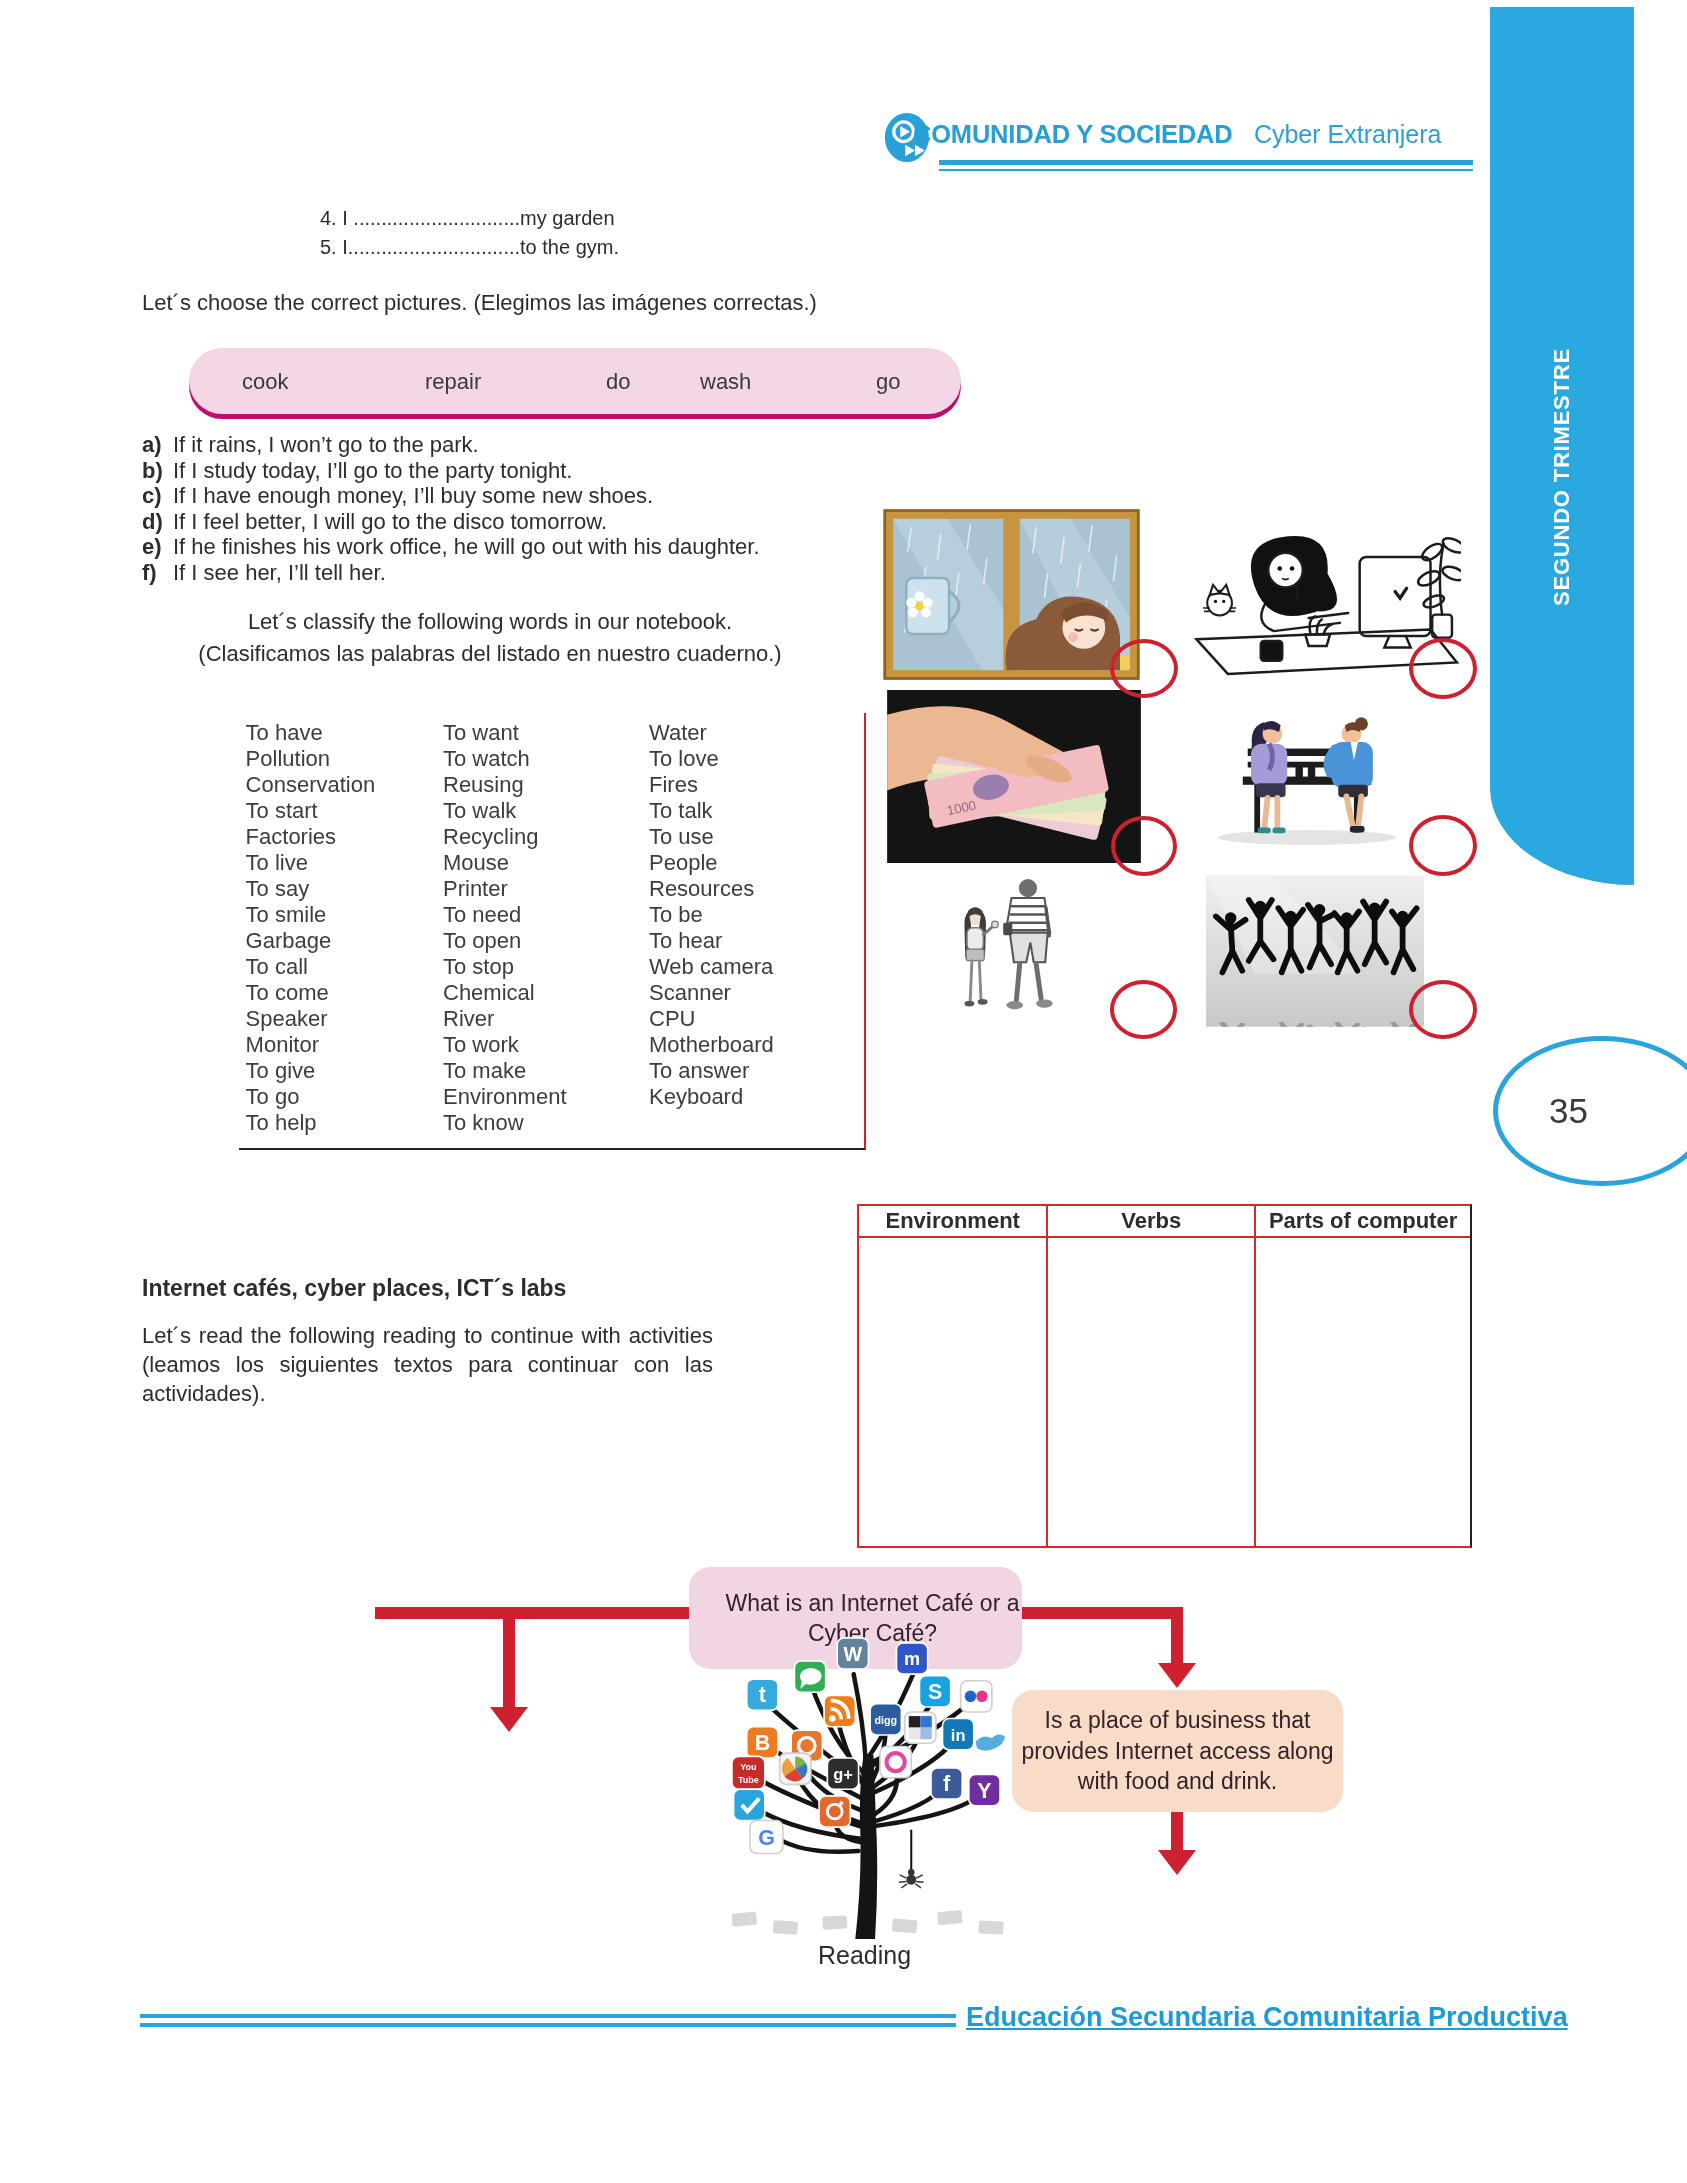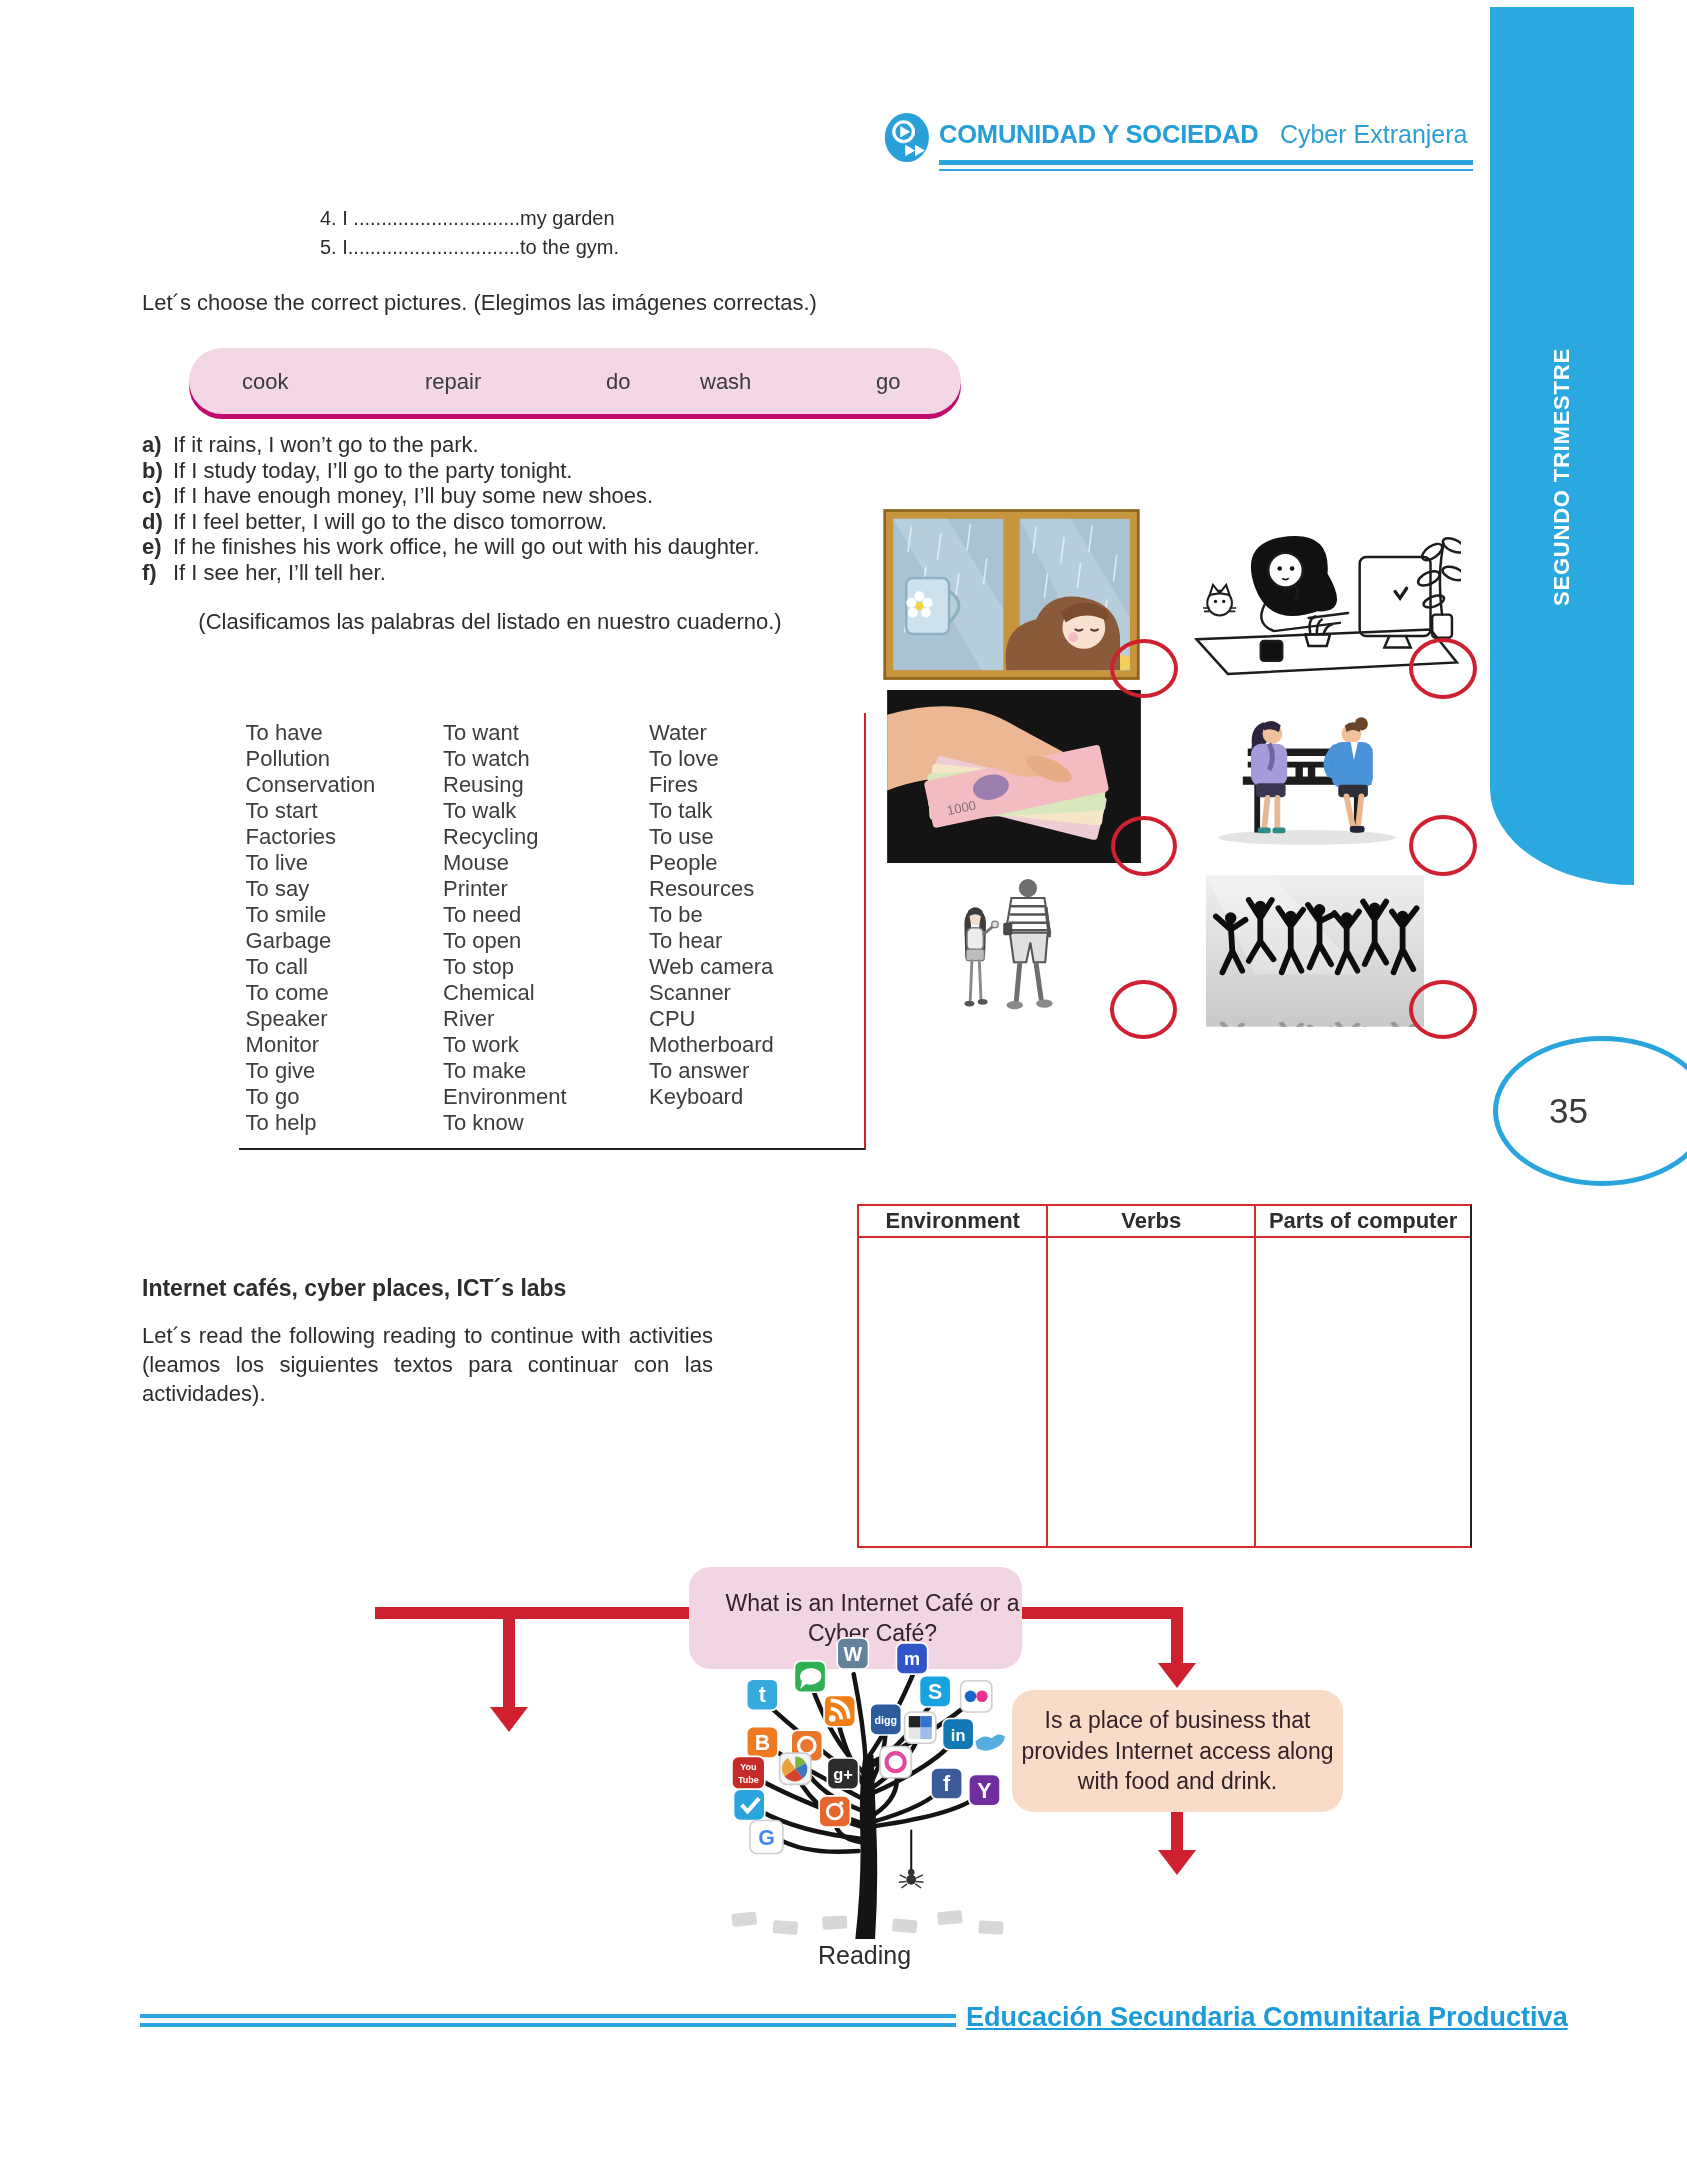--- a/index.html
+++ b/index.html
@@ -65,21 +65,21 @@
 
   <div class="abs" style="left:884px;top:112px;width:49px;height:51px;">
     <svg width="49" height="51" viewBox="0 0 60 62">
       <ellipse cx="28" cy="31" rx="27" ry="30" fill="#2aa0d8"></ellipse>
       <circle cx="24" cy="24" r="12" fill="none" stroke="#fff" stroke-width="4"></circle>
       <polygon points="20,17 32,24 20,31" fill="#fff"></polygon>
       <polygon points="26,40 38,47 26,54" fill="#fff"></polygon>
       <polygon points="38,40 50,47 38,54" fill="#fff"></polygon>
     </svg>
   </div>
-  <div class="abs hdr-row" style="left:939px;top:120px;">
+  <div class="abs hdr-row" style="left:913px;top:120px;">
     <span class="brand">COMUNIDAD Y SOCIEDAD</span>
     <span class="subject">Cyber Extranjera</span>
   </div>
   <div class="abs hdr-line" style="left:939px;top:160px;width:534px;"></div>
 
   <div class="abs sidebar" style="left:1490px;top:6.6px;width:144px;height:878px;"></div>
   <div class="abs sidebar-label" style="left:1490px;top:321px;width:144px;height:313px;">
     <span>SEGUNDO TRIMESTRE</span>
   </div>
   <div class="abs page-oval" style="left:1493px;top:1036px;width:218px;height:150px;">
@@ -122,20 +122,21 @@
         <span class="ltr">e)</span>
         <span>If he finishes his work office, he will go out with his daughter.</span>
       </div>
     <div class="sentence">
         <span class="ltr">f)</span>
         <span>If I see her, I’ll tell her.</span>
       </div>
   </div>
 
   <div class="abs vocab-head" style="left:140px;top:603px;width:700px;">
+    <div class="vocab-sub">Let´s classify the following words in our notebook.</div>
     <div class="vocab-sub">(Clasificamos las palabras del listado en nuestro cuaderno.)</div>
   </div>
 
   <div class="abs wl-frame" style="left:239px;top:713px;width:625px;height:435px;">
     <div class="wl-col" style="left:6.6px;">
         <div>To have</div>
         <div>Pollution</div>
         <div>Conservation</div>
         <div>To start</div>
         <div>Factories</div>

